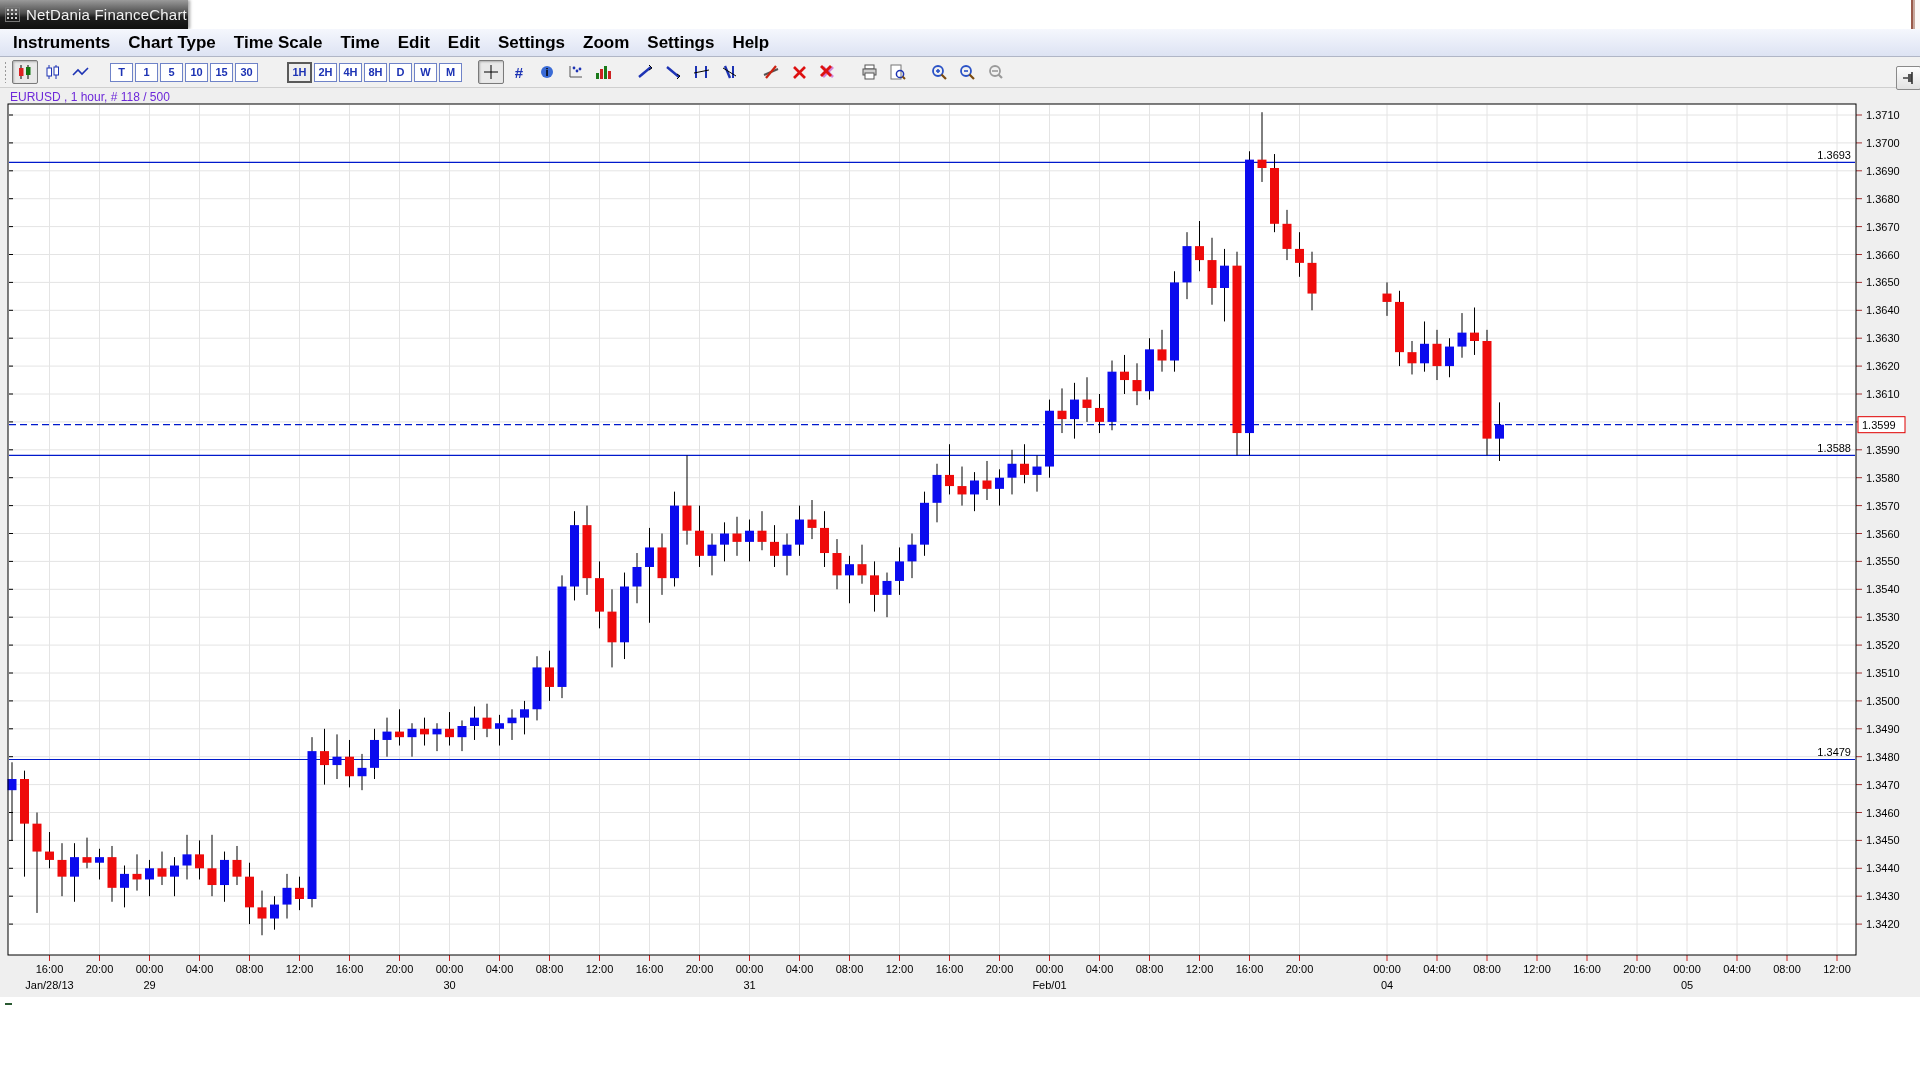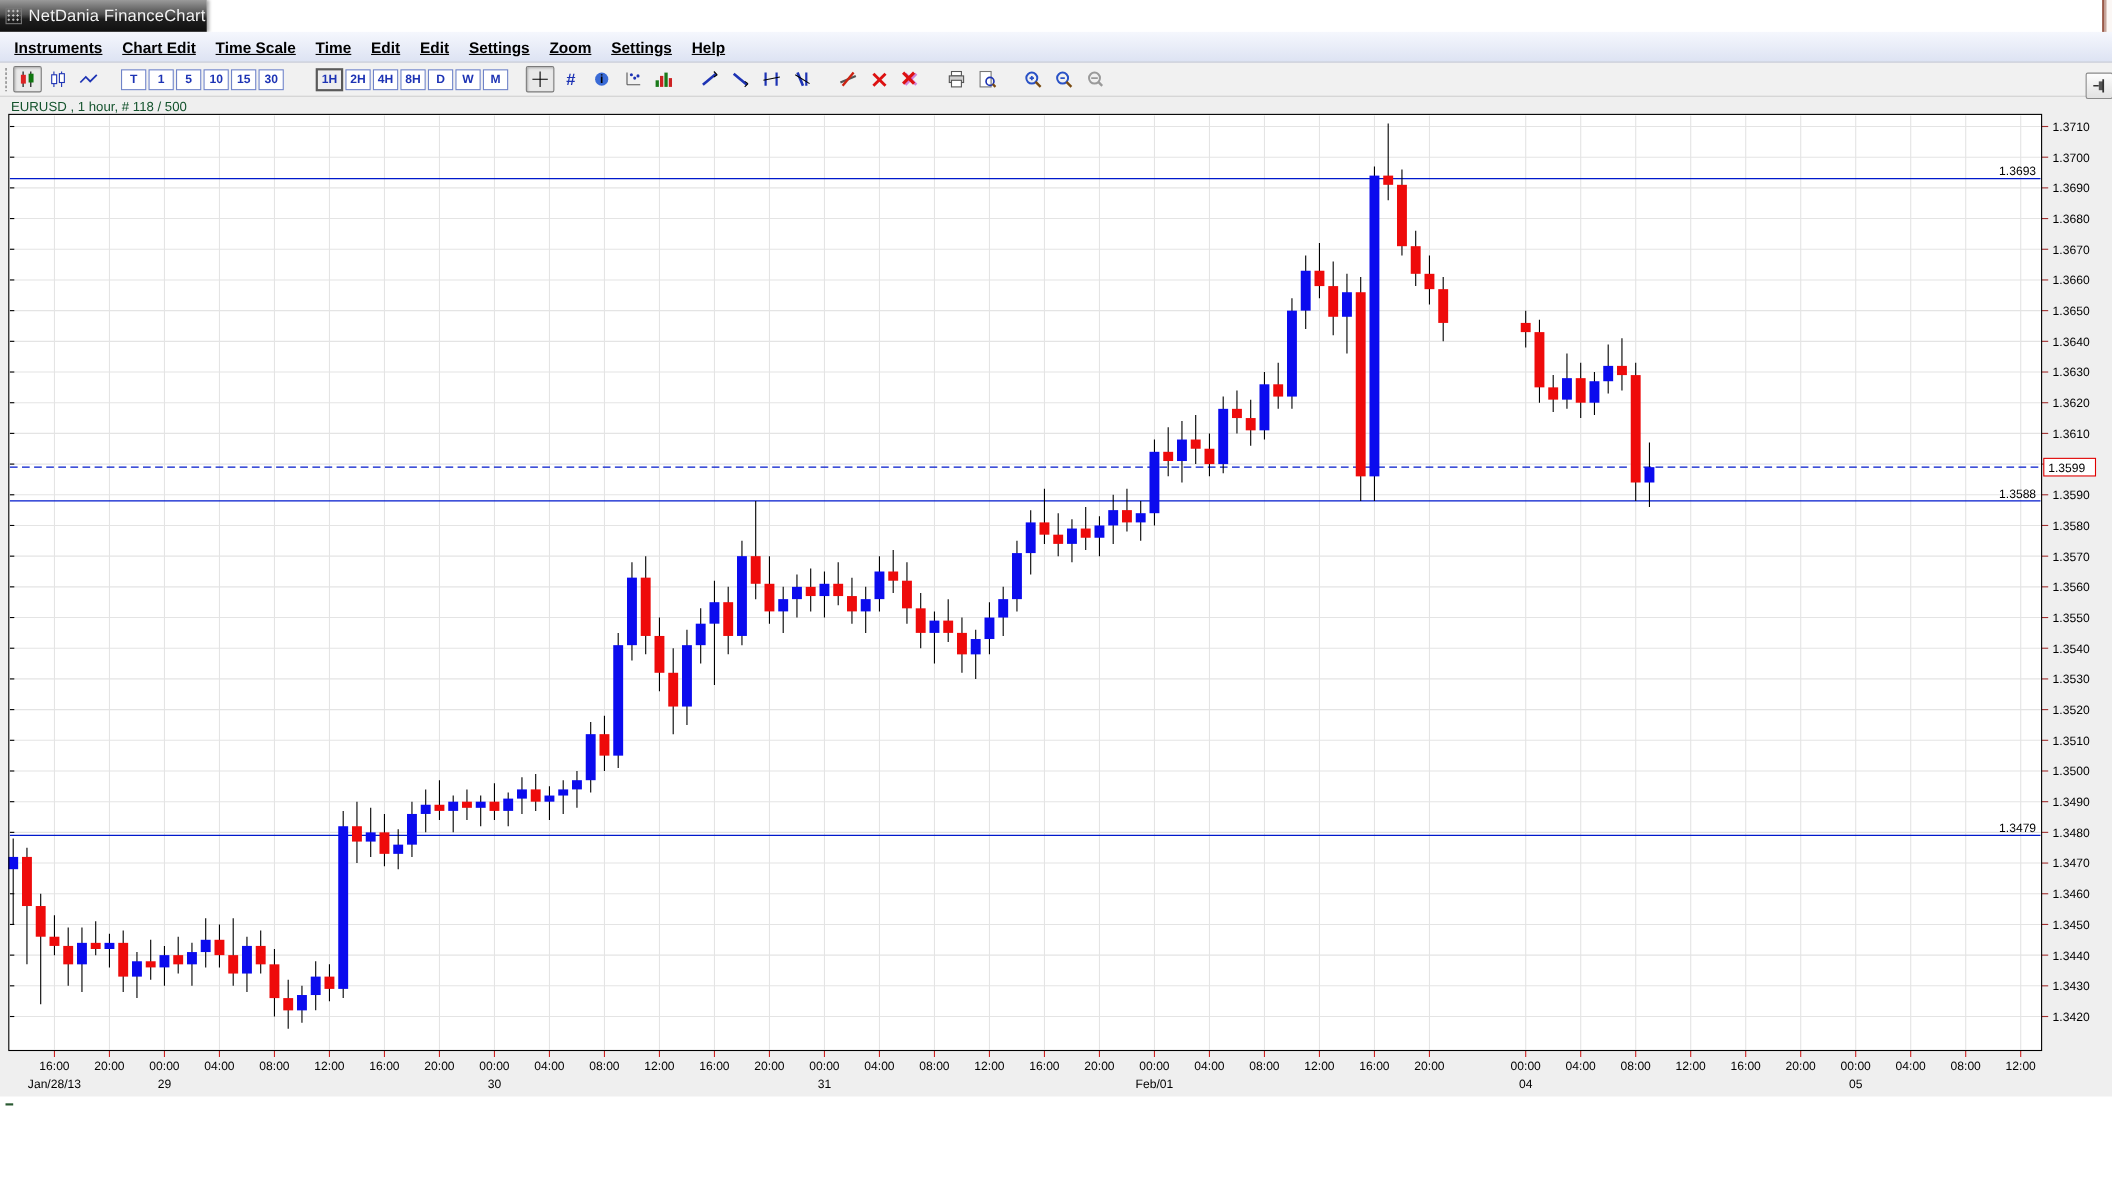--- a/index.html
+++ b/index.html
@@ -11,37 +11,37 @@
     display:flex;align-items:center;box-shadow:2px 0 3px rgba(0,0,0,.35);}
   #appicon{width:13px;height:13px;margin:0 6px 0 5px;
     background-image:radial-gradient(#cfcfcf 34%,transparent 36%);background-size:4px 4px;border:1px solid #777;}
   #titletext{color:#f2f2f2;font-size:15px;letter-spacing:.2px;}
   #corner-sliver{position:absolute;right:0;top:0;width:7px;height:34px;background:#fbf7f5;
     border-left:2px solid #9a5a4a;box-shadow:inset 2px 0 0 #c8a79c;}
   
   #menubar{position:absolute;left:0;top:29px;width:1920px;height:28px;
     background:linear-gradient(#f5f7fd,#dde3f3);border-bottom:1px solid #b0b6c6;
     display:flex;align-items:center;padding-left:4px;box-sizing:border-box;}
-  .menuitem{font-size:14px;font-weight:bold;color:#000;padding:0 9px;cursor:default;text-decoration:underline;}
+  .menuitem{font-size:17px;font-weight:bold;color:#000;padding:0 9px;cursor:default;}
   
   #toolbar{position:absolute;left:0;top:57px;width:1920px;height:31px;background:#f1f1f1;
     border-bottom:1px solid #cfcfcf;display:flex;align-items:center;padding-left:2px;box-sizing:border-box;}
   #tb-handle{width:3px;height:22px;margin:0 4px 0 2px;
     background-image:radial-gradient(#9a9a9a 40%,transparent 42%);background-size:3px 4px;}
   .tbtn{width:24px;height:22px;display:inline-flex;align-items:center;justify-content:center;
     margin:0 1px;border:1px solid transparent;border-radius:2px;background:transparent;cursor:pointer;}
   .tbtn.sel{border:1px solid #7a7a7a;background:#e9e9e9;box-shadow:inset 1px 1px 2px rgba(0,0,0,.25);}
   .tfb{min-width:17px;height:17px;padding:0 2px;margin:0 1px;display:inline-flex;align-items:center;justify-content:center;
     background:#fff;border:1px solid #6f83c8;color:#1d33b4;font-size:11px;font-weight:bold;cursor:pointer;}
   .tfb.sel{border:2px solid #5a5a5a;background:#eee;color:#1d33b4;margin-left:28px;}
   .tgap{width:14px;}
   .glyphbtn{font-size:15px;font-weight:bold;color:#1d33b4;}
   
   #chartband{position:absolute;left:0;top:88px;width:1920px;height:909px;background:#efefef;}
-  #symbol-label{position:absolute;left:10px;top:90px;font-size:12px;color:#14532d;}
+  #symbol-label{position:absolute;left:10px;top:90px;font-size:12px;color:#6d28d9;}
   #plot-svg{position:absolute;left:0;top:0;width:1920px;height:1080px;}
   #below{position:absolute;left:0;top:997px;width:1920px;height:83px;background:#fff;}
   #green-dash{position:absolute;left:5px;top:1003px;width:7px;height:2px;background:#2a5a32;}
   #pinbtn{position:absolute;left:1896px;top:66px;width:23px;height:22px;
     background:linear-gradient(#fdfdfd,#e2e2e2);border:1px solid #8a8a8a;border-radius:2px;
     display:flex;align-items:center;justify-content:center;cursor:pointer;}
   svg text{font-family:"Liberation Sans",sans-serif;font-size:11px;fill:#000;}
 </style>
 </head>
 <body>
@@ -532,21 +532,21 @@
 <div id="titlebar">
   <div id="titlebox">
     <div id="appicon"></div>
     <span id="titletext">NetDania FinanceChart</span>
   </div>
   <div id="corner-sliver"></div>
 </div>
 
 <div id="menubar">
   <span class="menuitem">Instruments</span>
-  <span class="menuitem">Chart Edit</span>
+  <span class="menuitem">Chart Type</span>
   <span class="menuitem">Time Scale</span>
   <span class="menuitem">Time</span>
   <span class="menuitem">Edit</span>
   <span class="menuitem">Edit</span>
   <span class="menuitem">Settings</span>
   <span class="menuitem">Zoom</span>
   <span class="menuitem">Settings</span>
   <span class="menuitem">Help</span>
 </div>
 

